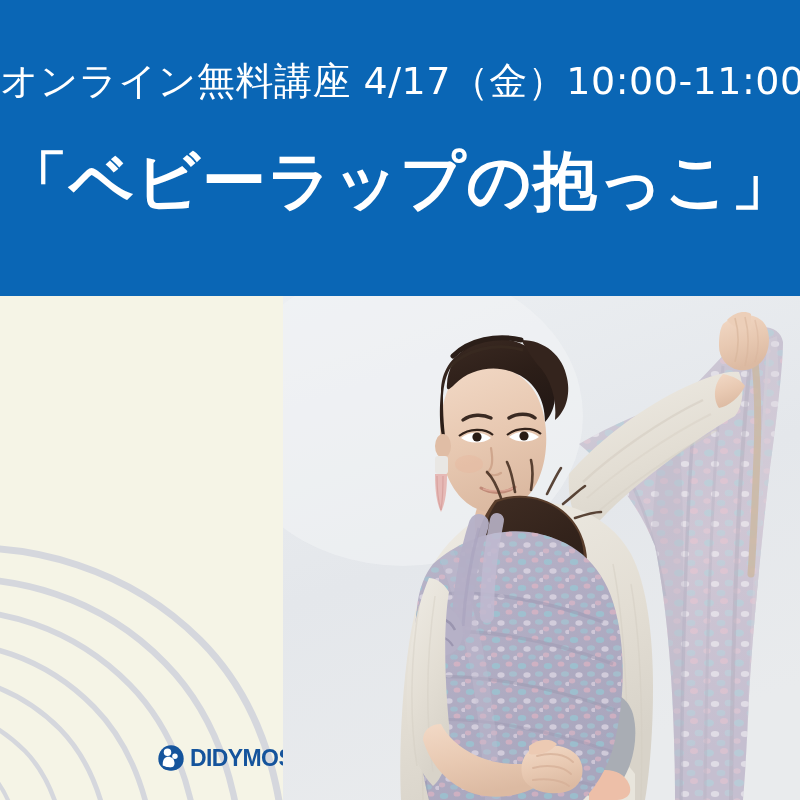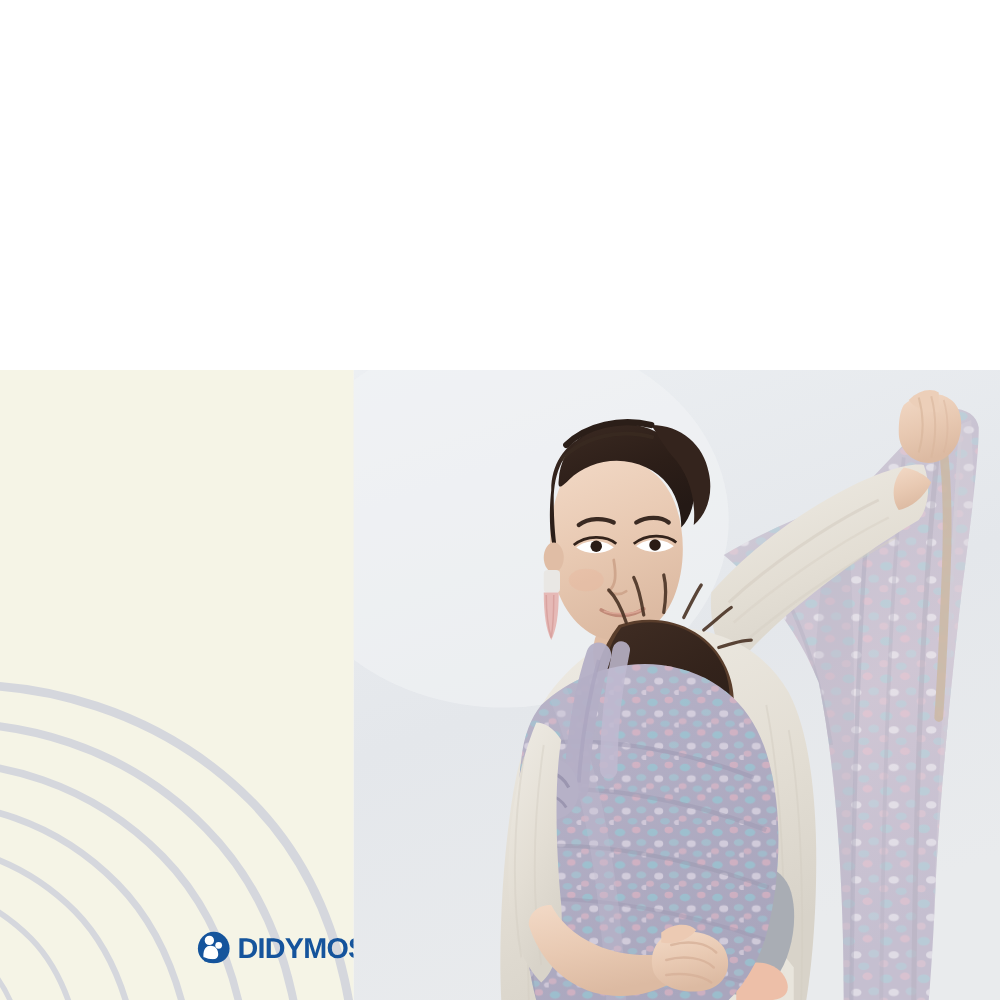--- a/index.html
+++ b/index.html
@@ -136,20 +136,24 @@
     width: 517px;
     height: 504px;
     display: block;
   }
 </style>
 </head>
 <body>
 
 <div id="banner">
 
+  <div id="header">
+    <div id="headline-1">オンライン無料講座 4/17（金）10:00-11:00</div>
+    <div id="headline-2">「ベビーラップの抱っこ」</div>
+  </div>
 
   <div id="lower">
 
     <div id="brand-panel">
 
       <svg id="brand-arcs" viewBox="0 0 470 470" xmlns="http://www.w3.org/2000/svg">
         <g fill="none" stroke="#d5d7dd" stroke-linecap="round">
           <path d="M 400 470 C 415 360 400 240 320 160 C 250 90 150 60  60 70" stroke-width="7"></path>
           <path d="M 358 470 C 372 365 356 255 285 183 C 222 118 135 92  50 100" stroke-width="6.5"></path>
           <path d="M 316 470 C 330 370 312 268 250 205 C 194 148 120 124  42 131" stroke-width="6"></path>

